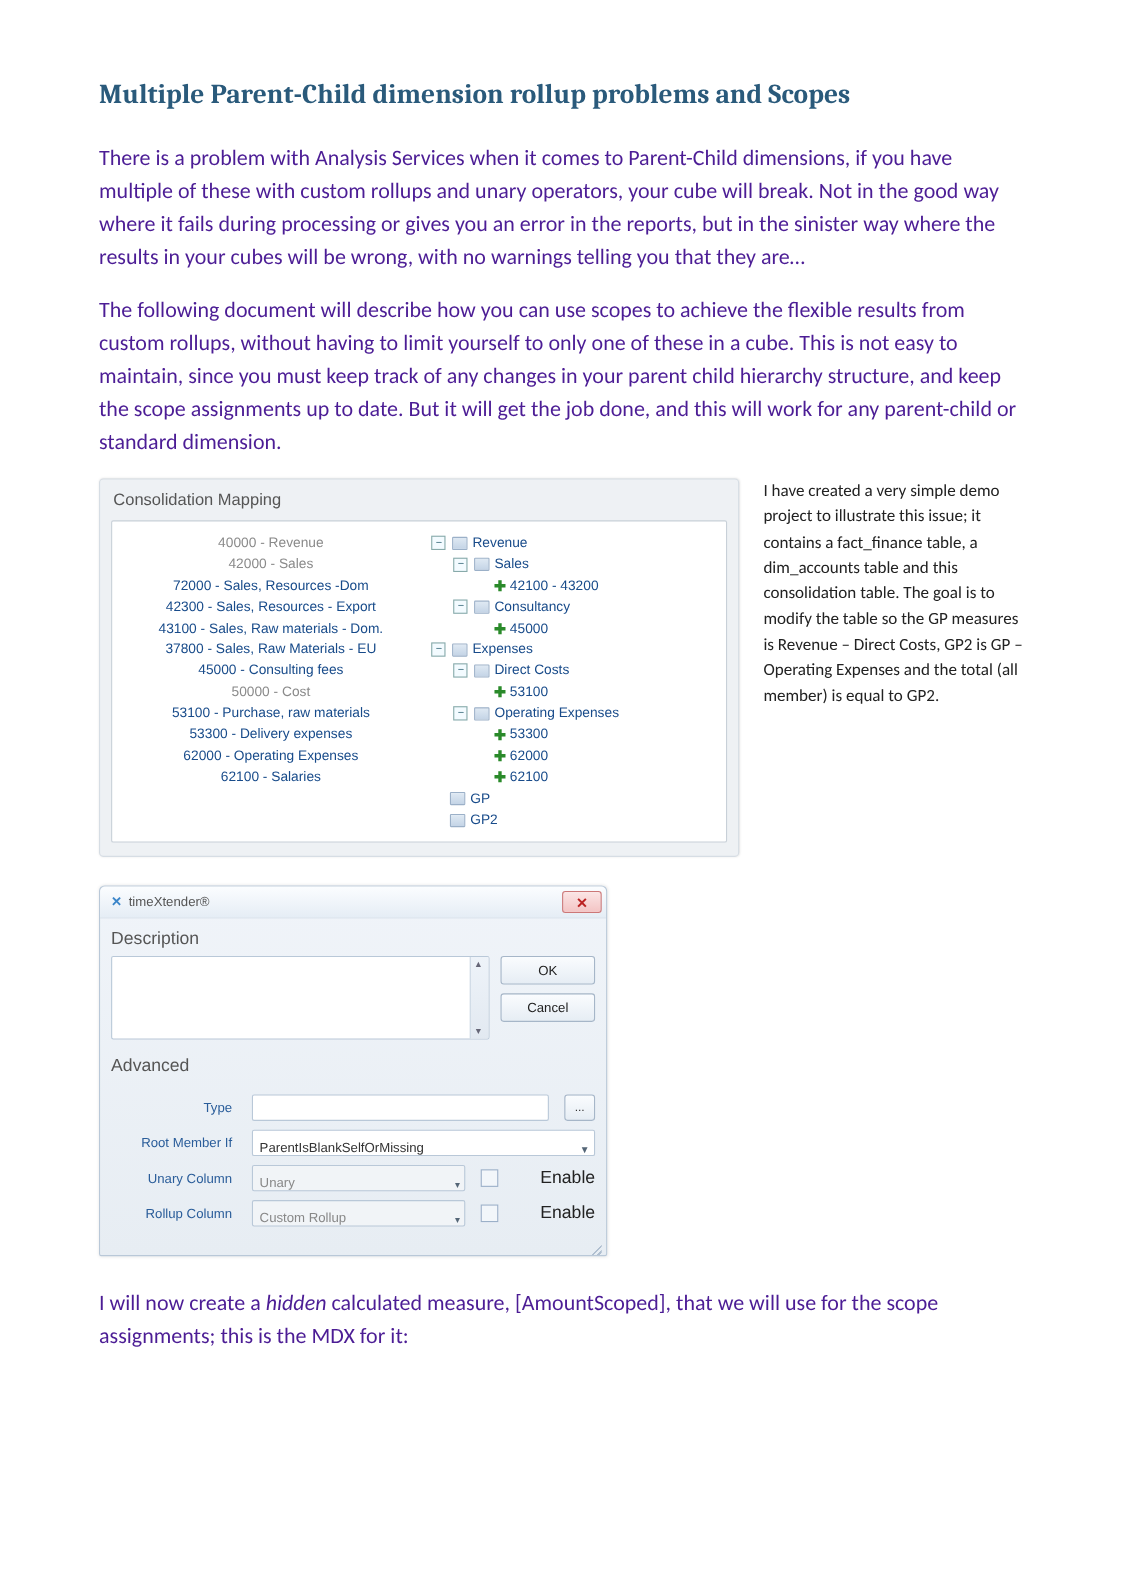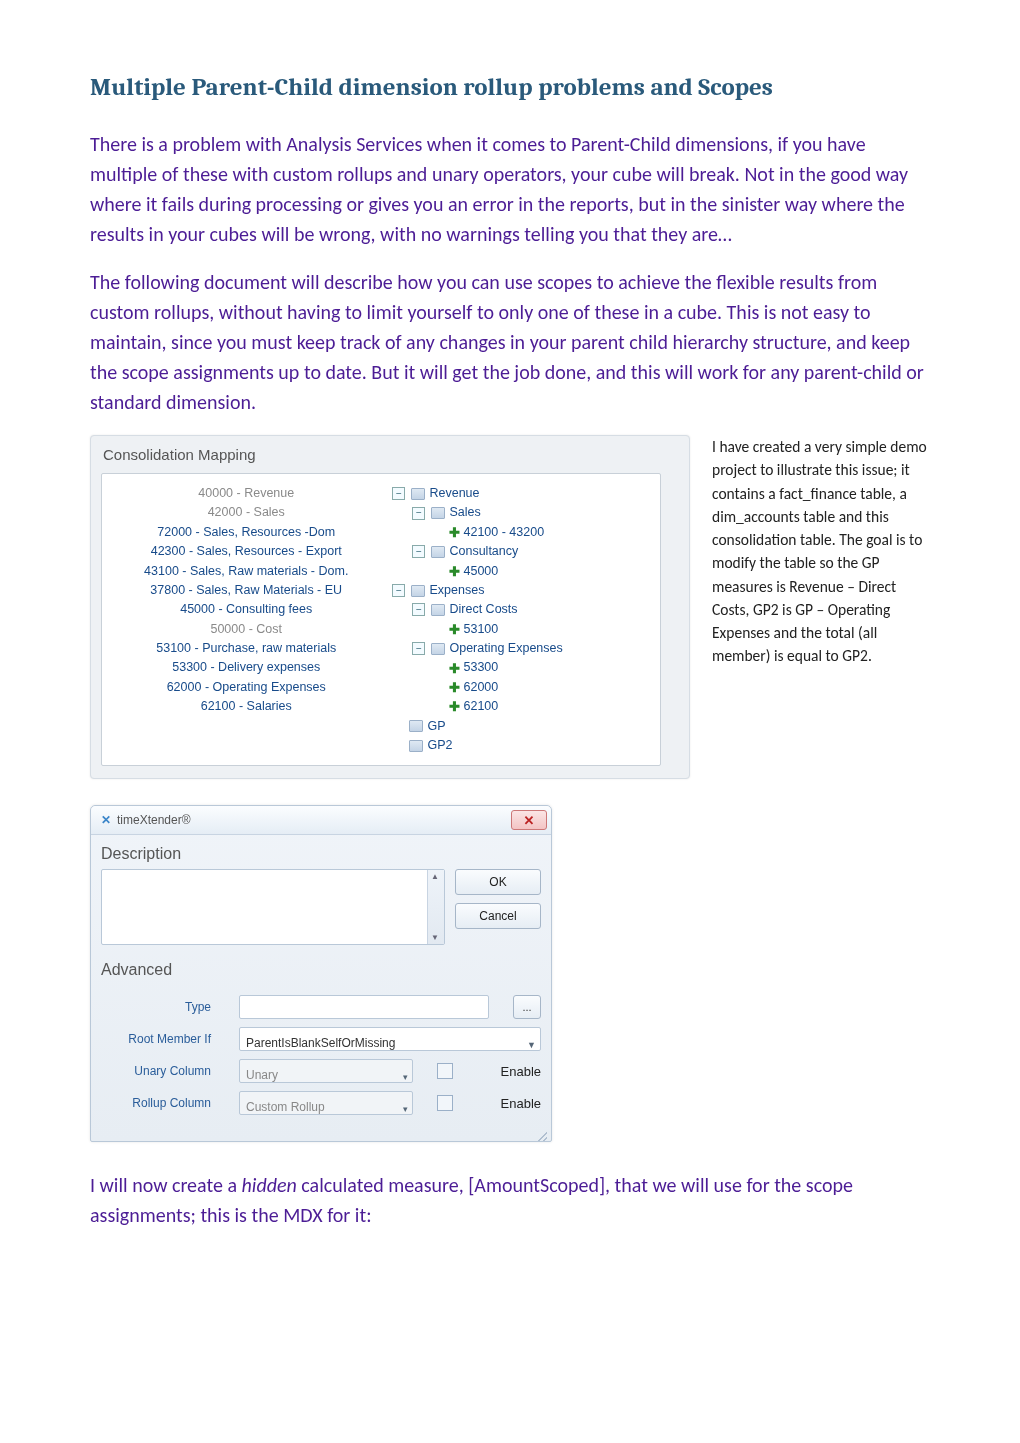--- a/index.html
+++ b/index.html
@@ -31,21 +31,21 @@
     display: flex;
     gap: 22px;
     align-items: flex-start;
     margin-bottom: 26px;
   }
   .consol-fig {
     width: 560px;
     background: #eef1f4;
     border-radius: 4px;
     border: 1px solid #d6dde4;
-    padding: 6px 28px 12px 10px;
+    padding: 6px 10px 12px 10px;
     font-family: Tahoma, Verdana, sans-serif;
     font-size: 12.5px;
     color: #444;
     box-shadow: 0 0 2px rgba(0,0,0,0.1);
   }
   .consol-title {
     font-size: 15px;
     color: #555;
     padding: 4px 2px 10px 2px;
   }
@@ -219,21 +219,21 @@
     justify-content: center;
     font-size: 12px;
     color: #222;
   }
   .adv-grid {
     margin-top: 6px;
   }
   .adv-row {
     display: flex;
     align-items: center;
-    gap: 24px;
+    gap: 14px;
     padding: 4px 0;
   }
   .adv-label {
     width: 110px;
     text-align: right;
     color: #2a5d9a;
     font-size: 12px;
     padding-right: 4px;
   }
   .combo {
@@ -262,21 +262,21 @@
     display: flex; align-items: center; justify-content: center;
     font-size: 11px; color: #333;
   }
   .chk {
     width: 14px; height: 14px;
     border: 1px solid #9bb0c8;
     background: #f2f6fa;
     display: inline-block;
   }
   .enable-label {
-    font-size: 13px;
+    font-size: 16px;
     color: #222;
     padding-left: 24px;
   }
   .corner-grip {
     height: 10px;
     display: flex;
     justify-content: flex-end;
     padding-right: 4px;
     padding-bottom: 2px;
   }

